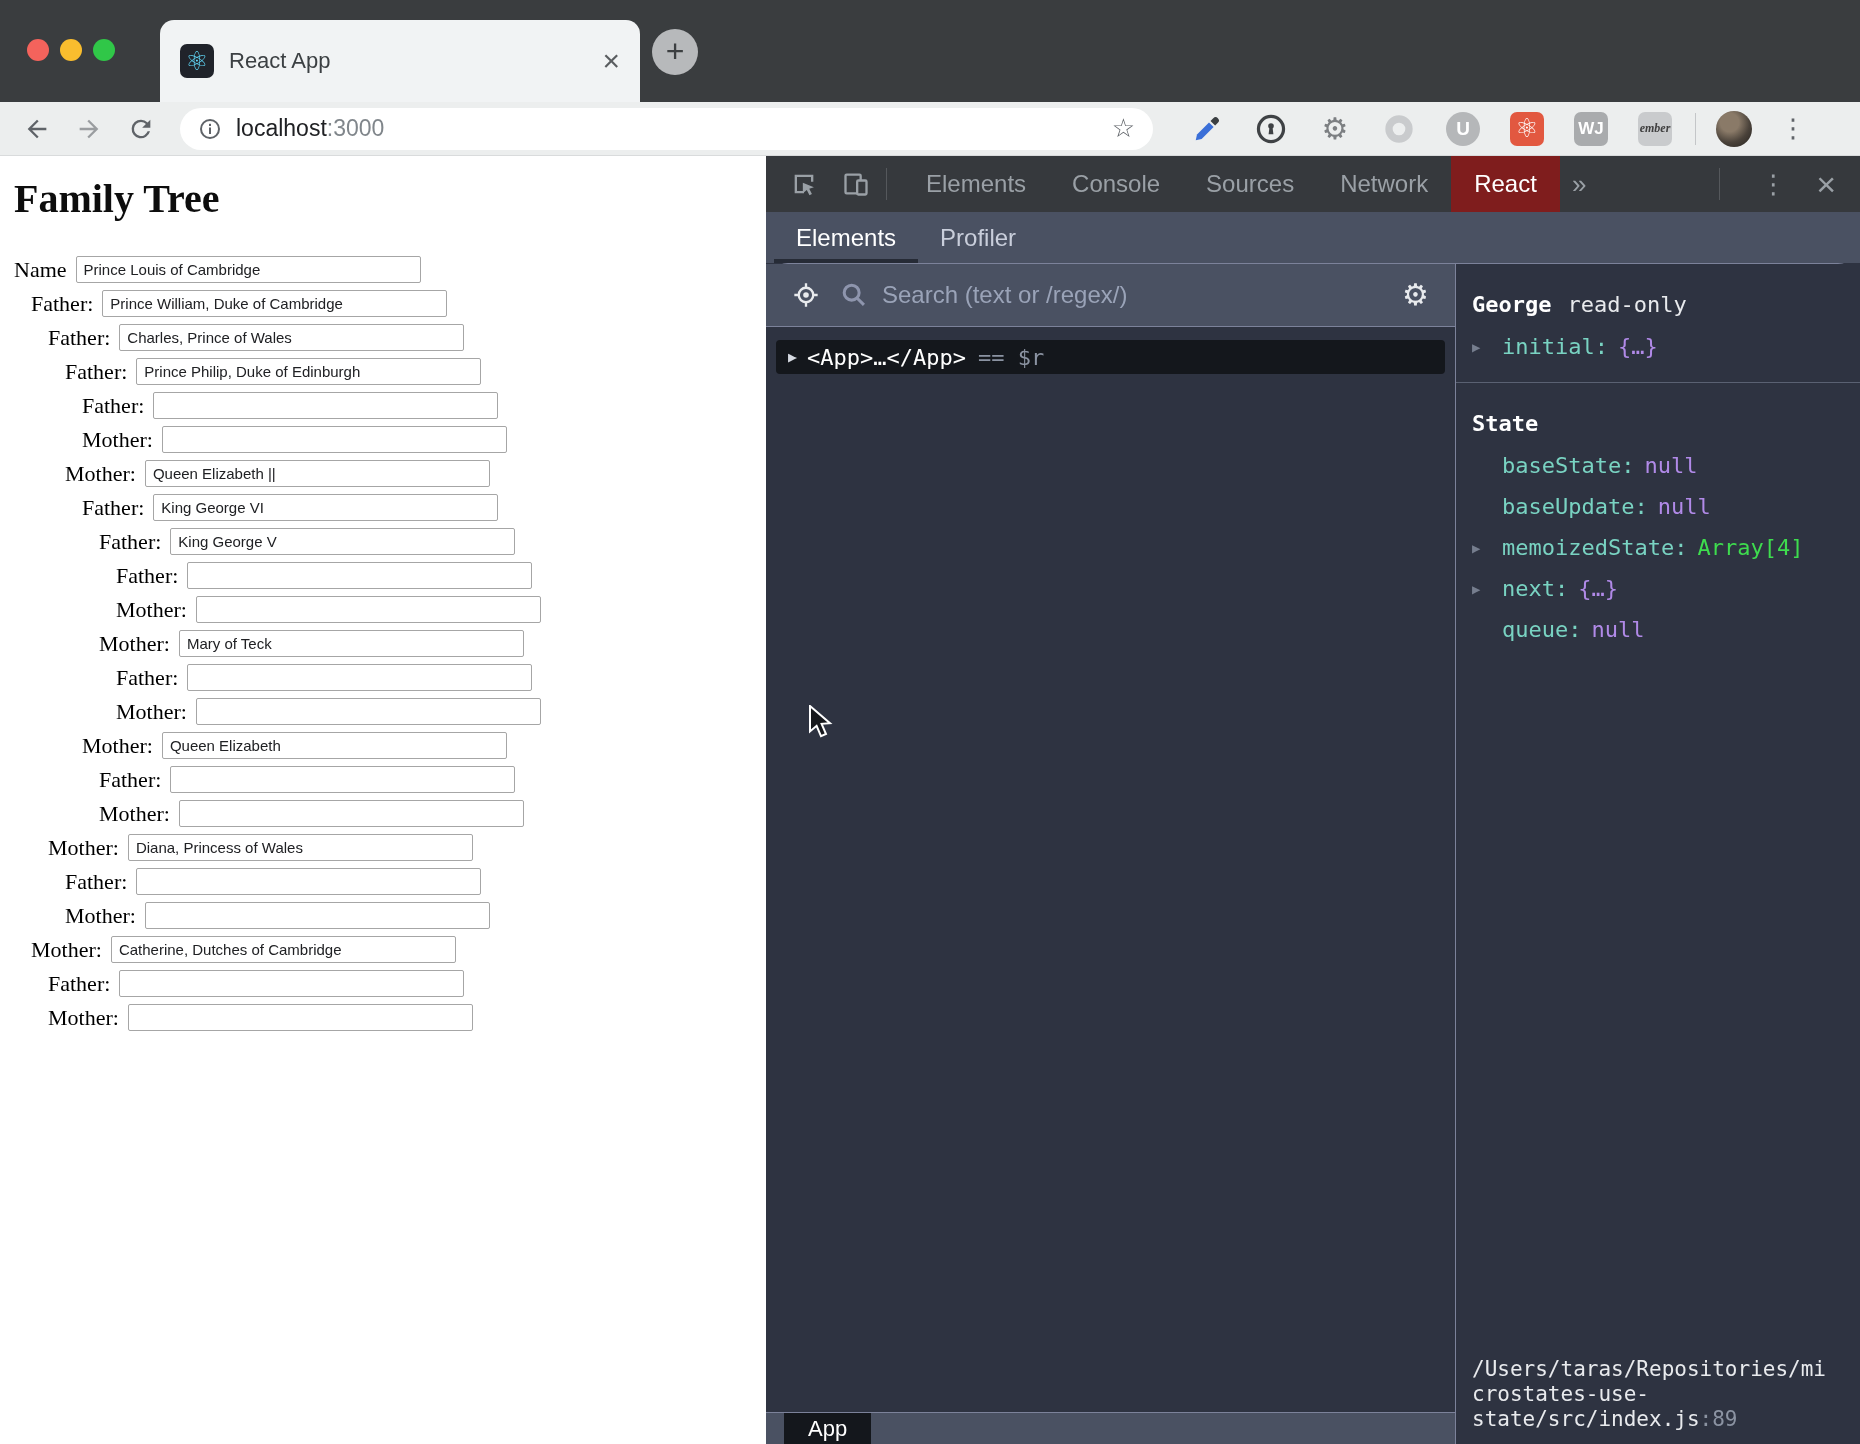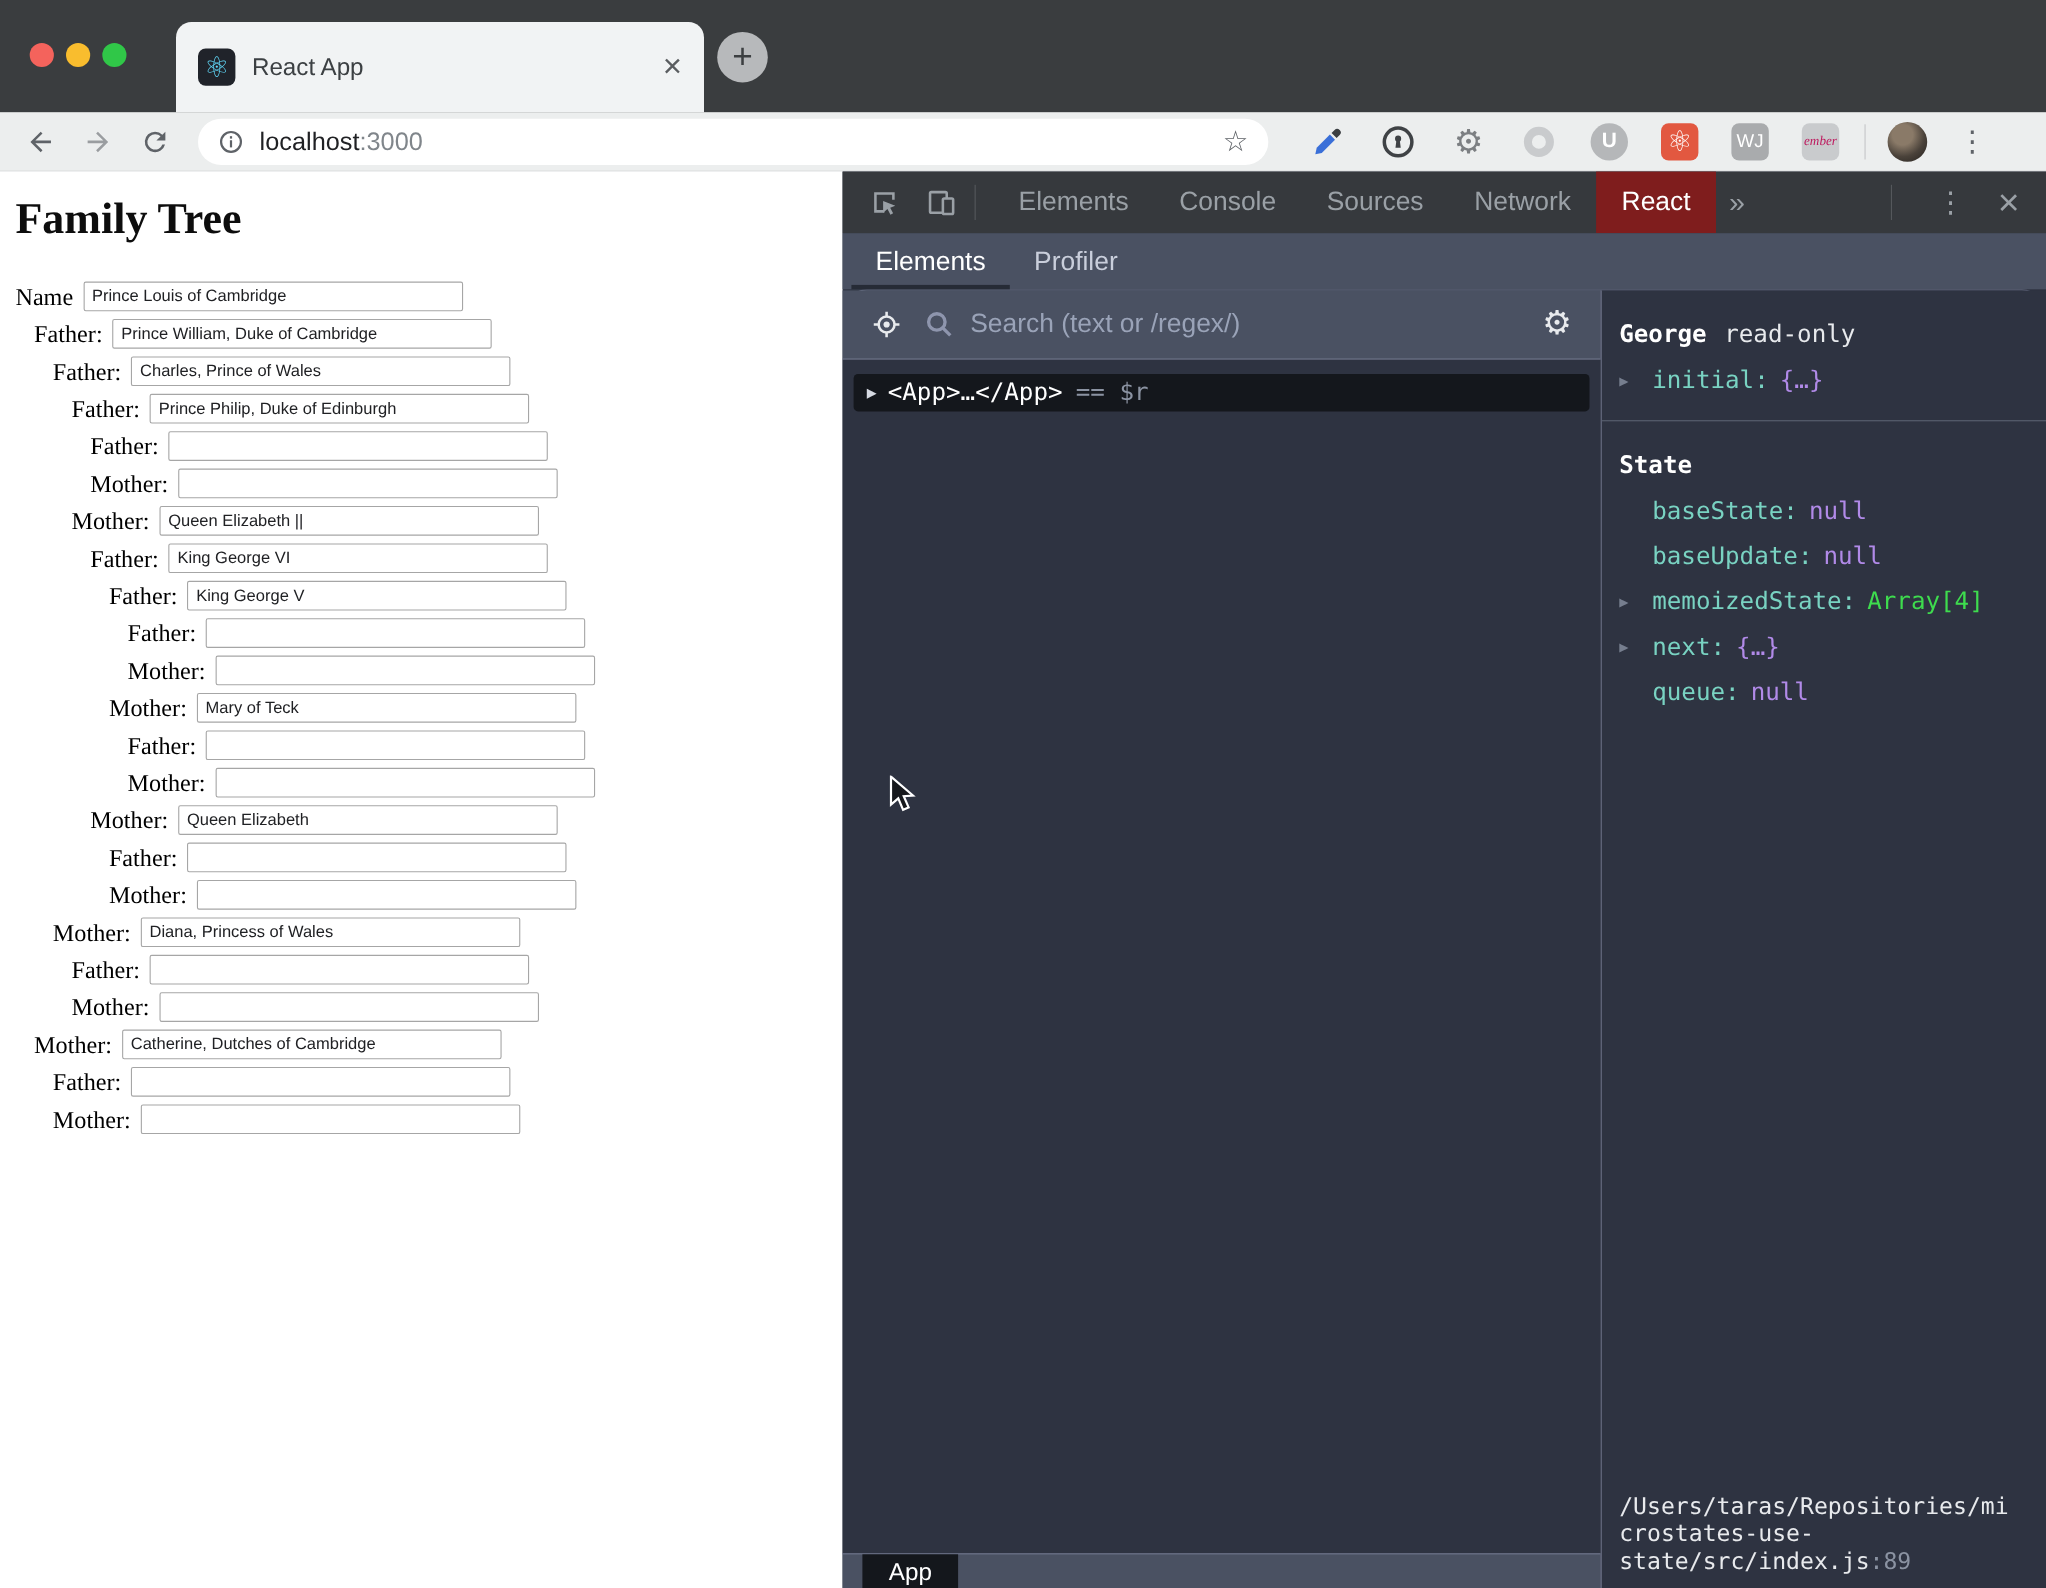--- a/index.html
+++ b/index.html
@@ -27,25 +27,25 @@
              display:flex; align-items:center; flex:none; }
   .navbtn { width:34px; height:34px; display:flex; align-items:center; justify-content:center; flex:none; }
   .navbtn:nth-child(1){ margin-left:20px; } 
   .urlpill { margin-left:22px; width:973px; height:42px; background:#fff; border-radius:21px;
              display:flex; align-items:center; padding:0 18px; flex:none; }
   .url-text { margin-left:14px; font-size:23px; }
   .url-host { color:#202124; } .url-port { color:#80868b; }
   .star { margin-left:auto; font-size:26px; color:#5f6368; }
   .extrow { display:flex; align-items:center; gap:28px; margin-left:36px; }
   .ext { width:36px; height:36px; display:flex; align-items:center; justify-content:center; flex:none; }
-  .badge { width:34px; height:34px; border-radius:7px; color:#fff; font-weight:normal;
+  .badge { width:34px; height:34px; border-radius:7px; color:#fff; font-weight:bold;
            display:flex; align-items:center; justify-content:center; }
   .b-react { background:#e25840; font-size:26px; font-weight:normal; }
   .b-wj { background:#a9abad; font-size:17px; }
-  .b-ember { background:#c9cbcd; color:#be185d; font-size:12px; font-style:italic;
+  .b-ember { background:#c9cbcd; color:#404040; font-size:12px; font-style:italic;
              font-family:"Liberation Serif",serif; }
   .b-u { width:34px; height:34px; border-radius:50%; background:#b5b7b9; color:#fff; font-size:19px;
          font-weight:bold; display:flex; align-items:center; justify-content:center; }
   .vsep { width:1px; height:32px; background:#c4c6c8; margin-left:22px; flex:none; }
   .avatar { width:36px; height:36px; border-radius:50%; margin-left:20px; flex:none;
             background:radial-gradient(circle at 38% 32%, #8a7a68 0 28%, #4a423a 60%, #23201d 100%); }
   .kebab { margin-left:28px; margin-right:22px; color:#5f6368; font-size:26px; }
 
   
   .content { flex:1; display:flex; min-height:0; }

